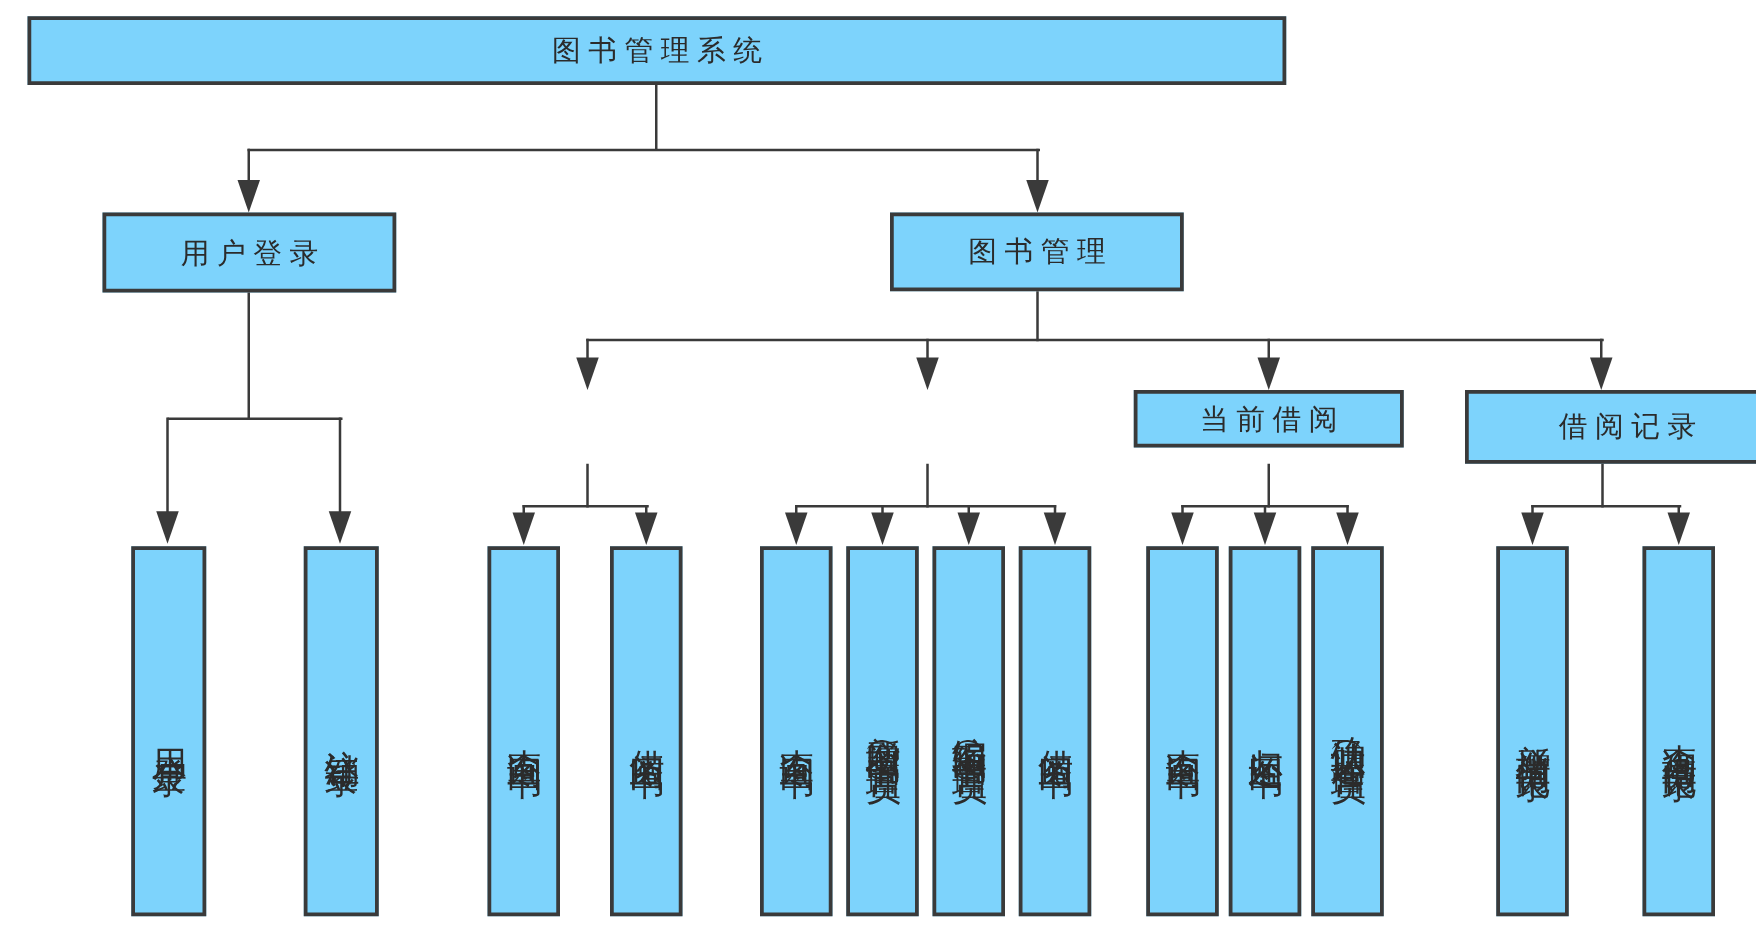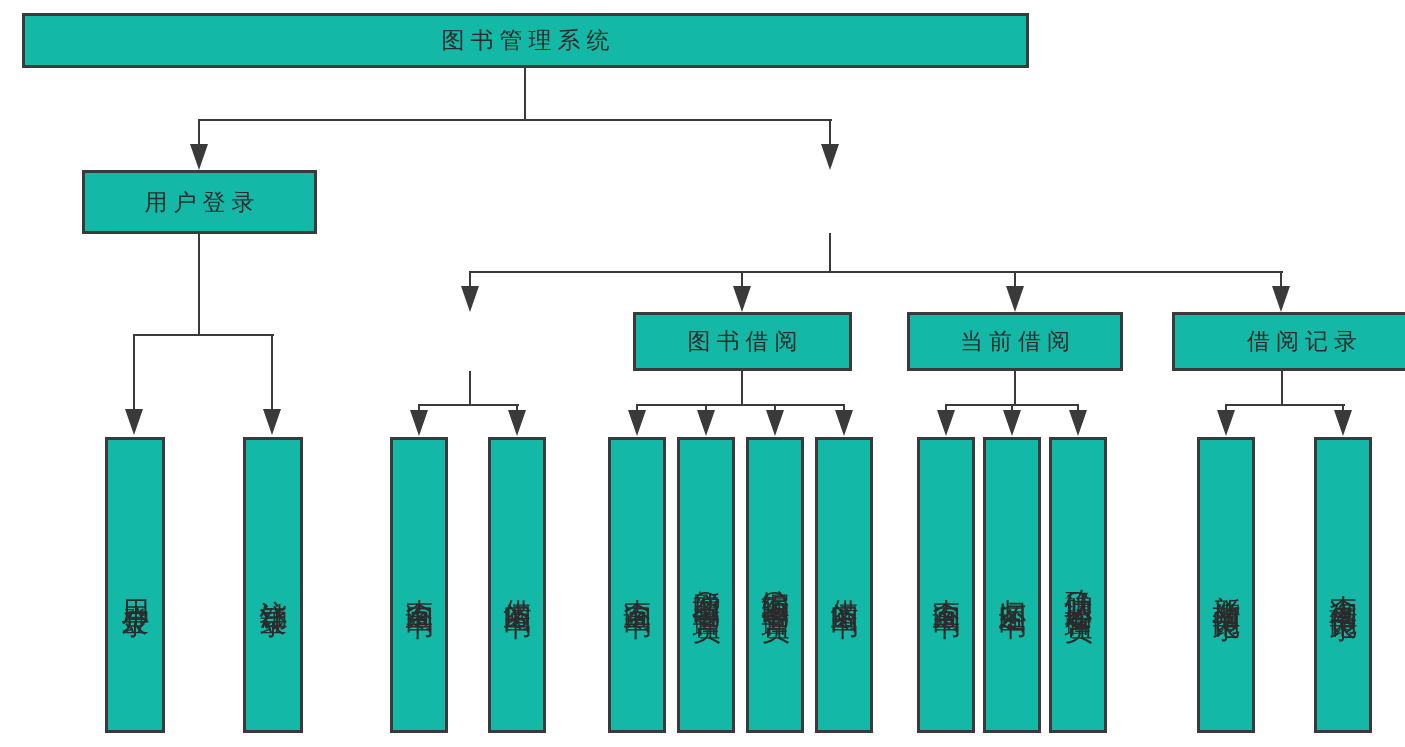--- a/index.html
+++ b/index.html
@@ -6,21 +6,21 @@
   #canvas{
     position:relative;
     width:1405px;height:747px;
     background:#ffffff;
     font-family:"Liberation Sans","DejaVu Sans",sans-serif;
     overflow:hidden;
   }
   .box{
     position:absolute;
     border:3px solid #3a3a3a;
-    background:#14b8a6;
+    background:#7dd3fc;
     box-sizing:border-box;
     display:flex;align-items:center;justify-content:center;
     color:#2b2b2b;
   }
   .hlabel{
     font-size:23px;
     letter-spacing:6px;
     padding-left:6px; 
     white-space:nowrap;
   }
@@ -52,25 +52,25 @@
 
 <div id="canvas">
 
   <div class="box" style="left:22px;top:13px;width:1007px;height:55px;">
     <span class="hlabel">图书管理系统</span>
   </div>
 
   <div class="box" style="left:82px;top:170px;width:235px;height:64px;">
     <span class="hlabel">用户登录</span>
   </div>
+  <div class="box" style="left:712px;top:170px;width:235px;height:63px;">
+    <span class="hlabel">图书管理</span>
+  </div>
 
-  <div class="box" style="left:633px;top:312px;width:219px;height:59px;">
-    <span class="hlabel">图书借阅</span>
-  </div>
-  <div class="box" style="left:907px;top:312px;width:216px;height:59px;">
+  <div class="box" style="left:907px;top:312px;width:216px;height:46px;">
     <span class="hlabel">当前借阅</span>
   </div>
   <div class="box" style="left:1172px;top:312px;width:260px;height:59px;">
     <span class="hlabel">借阅记录</span>
   </div>
 
   <div class="box" style="left:105px;top:437px;width:60px;height:296px;">
     <span class="vlabel">用户登录</span>
   </div>
   <div class="box" style="left:243px;top:437px;width:60px;height:296px;">

